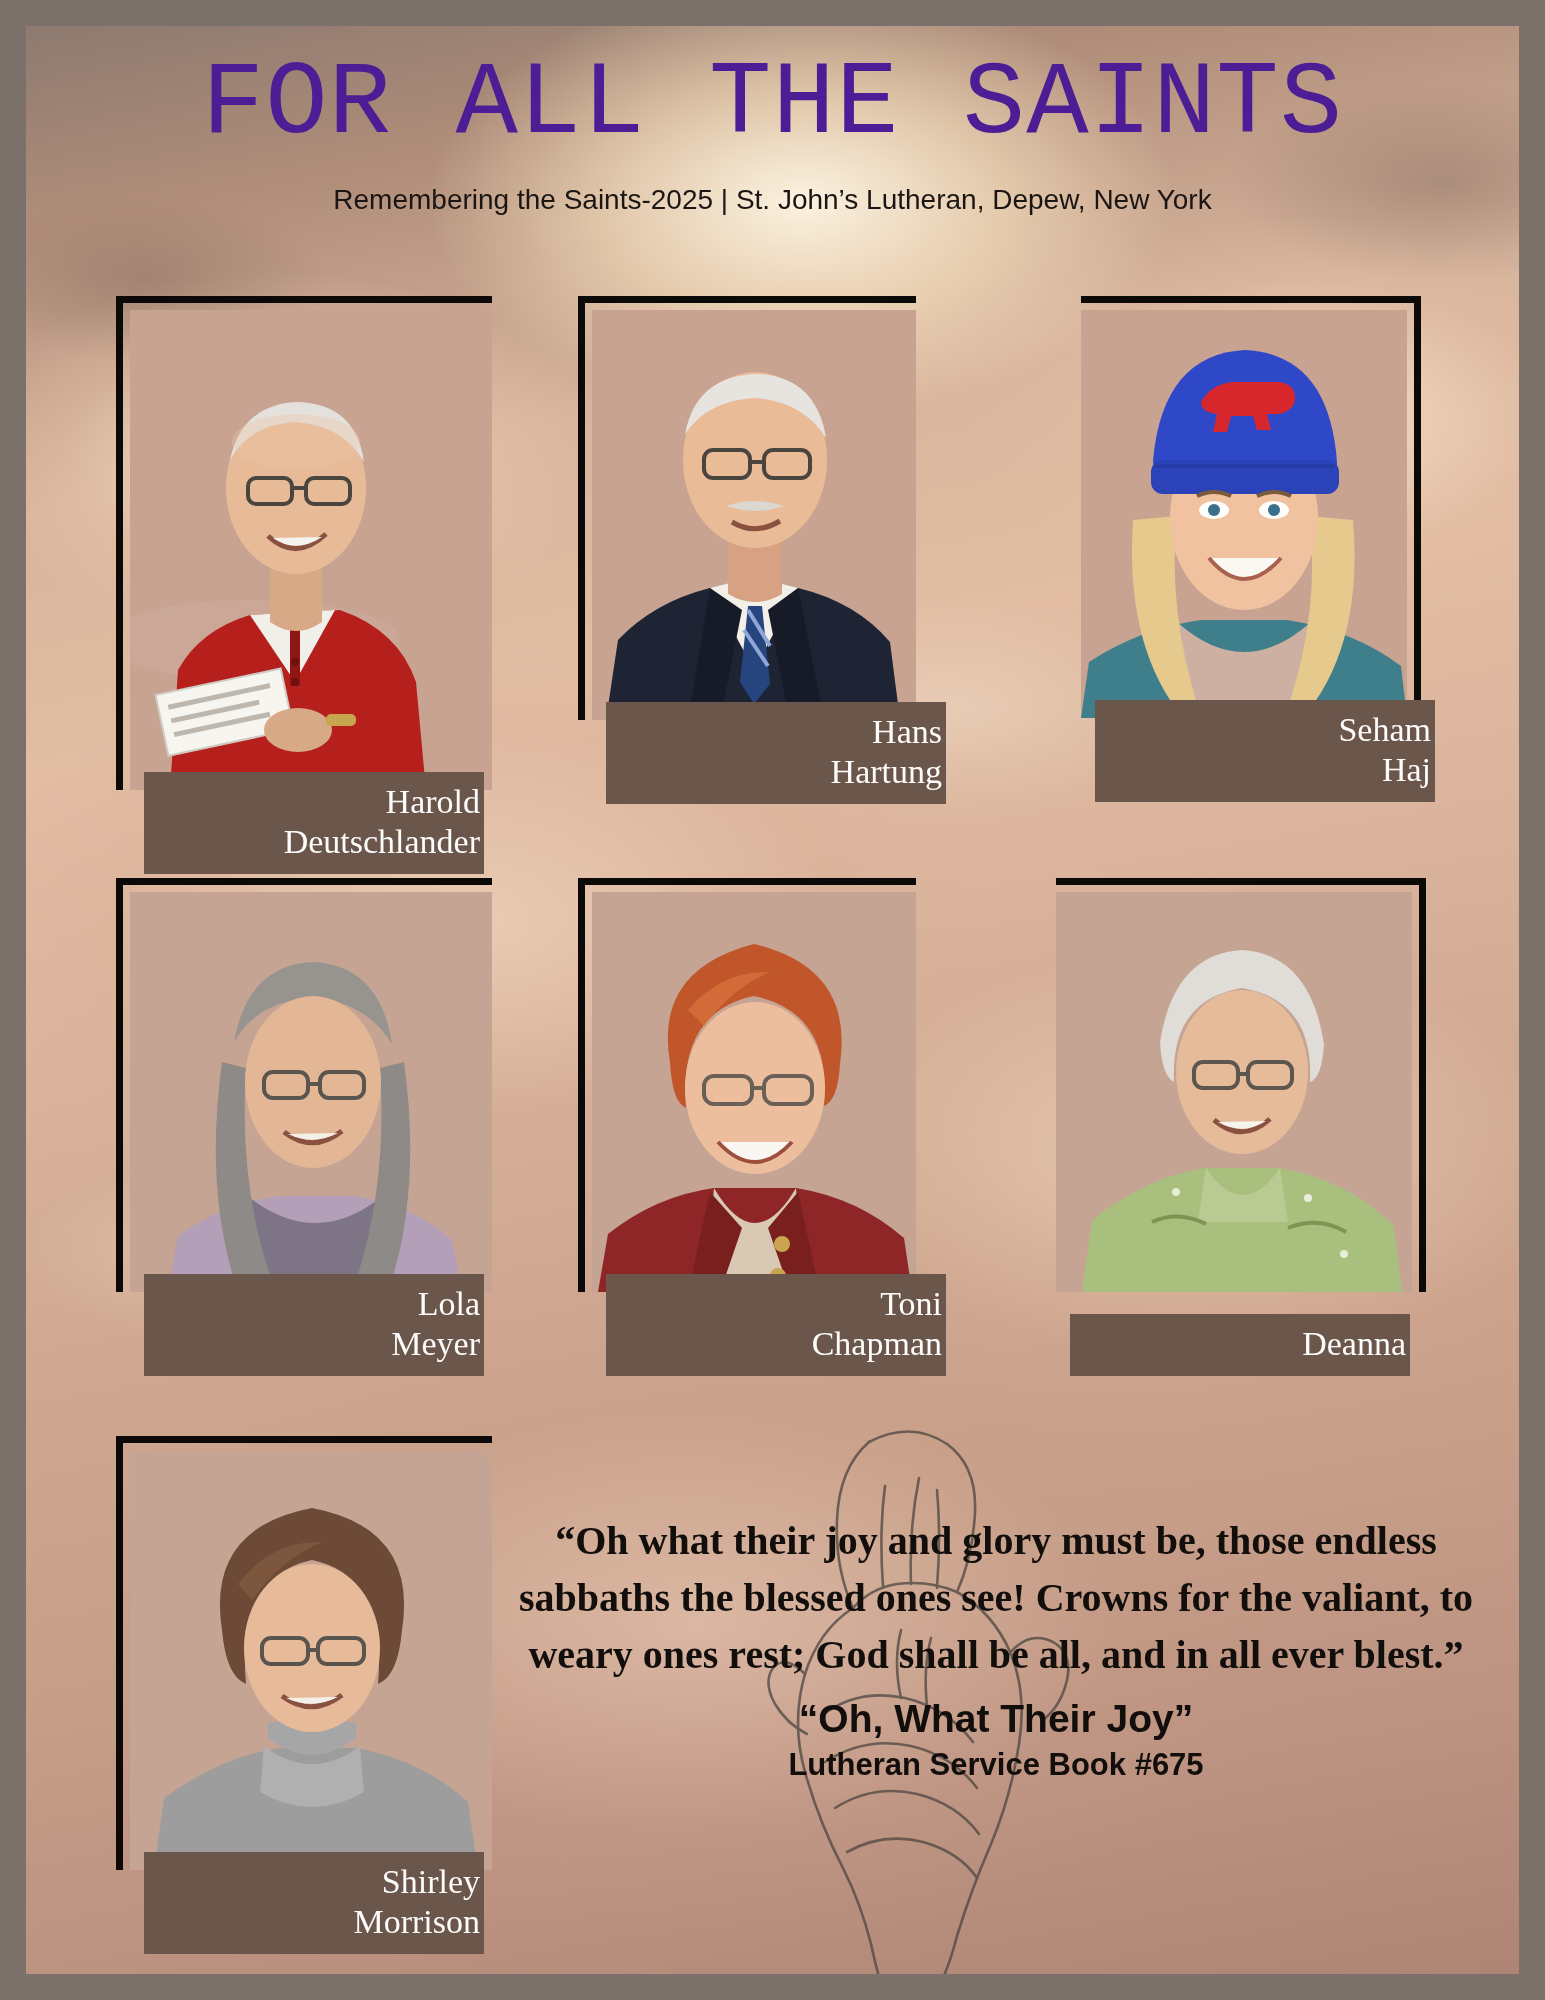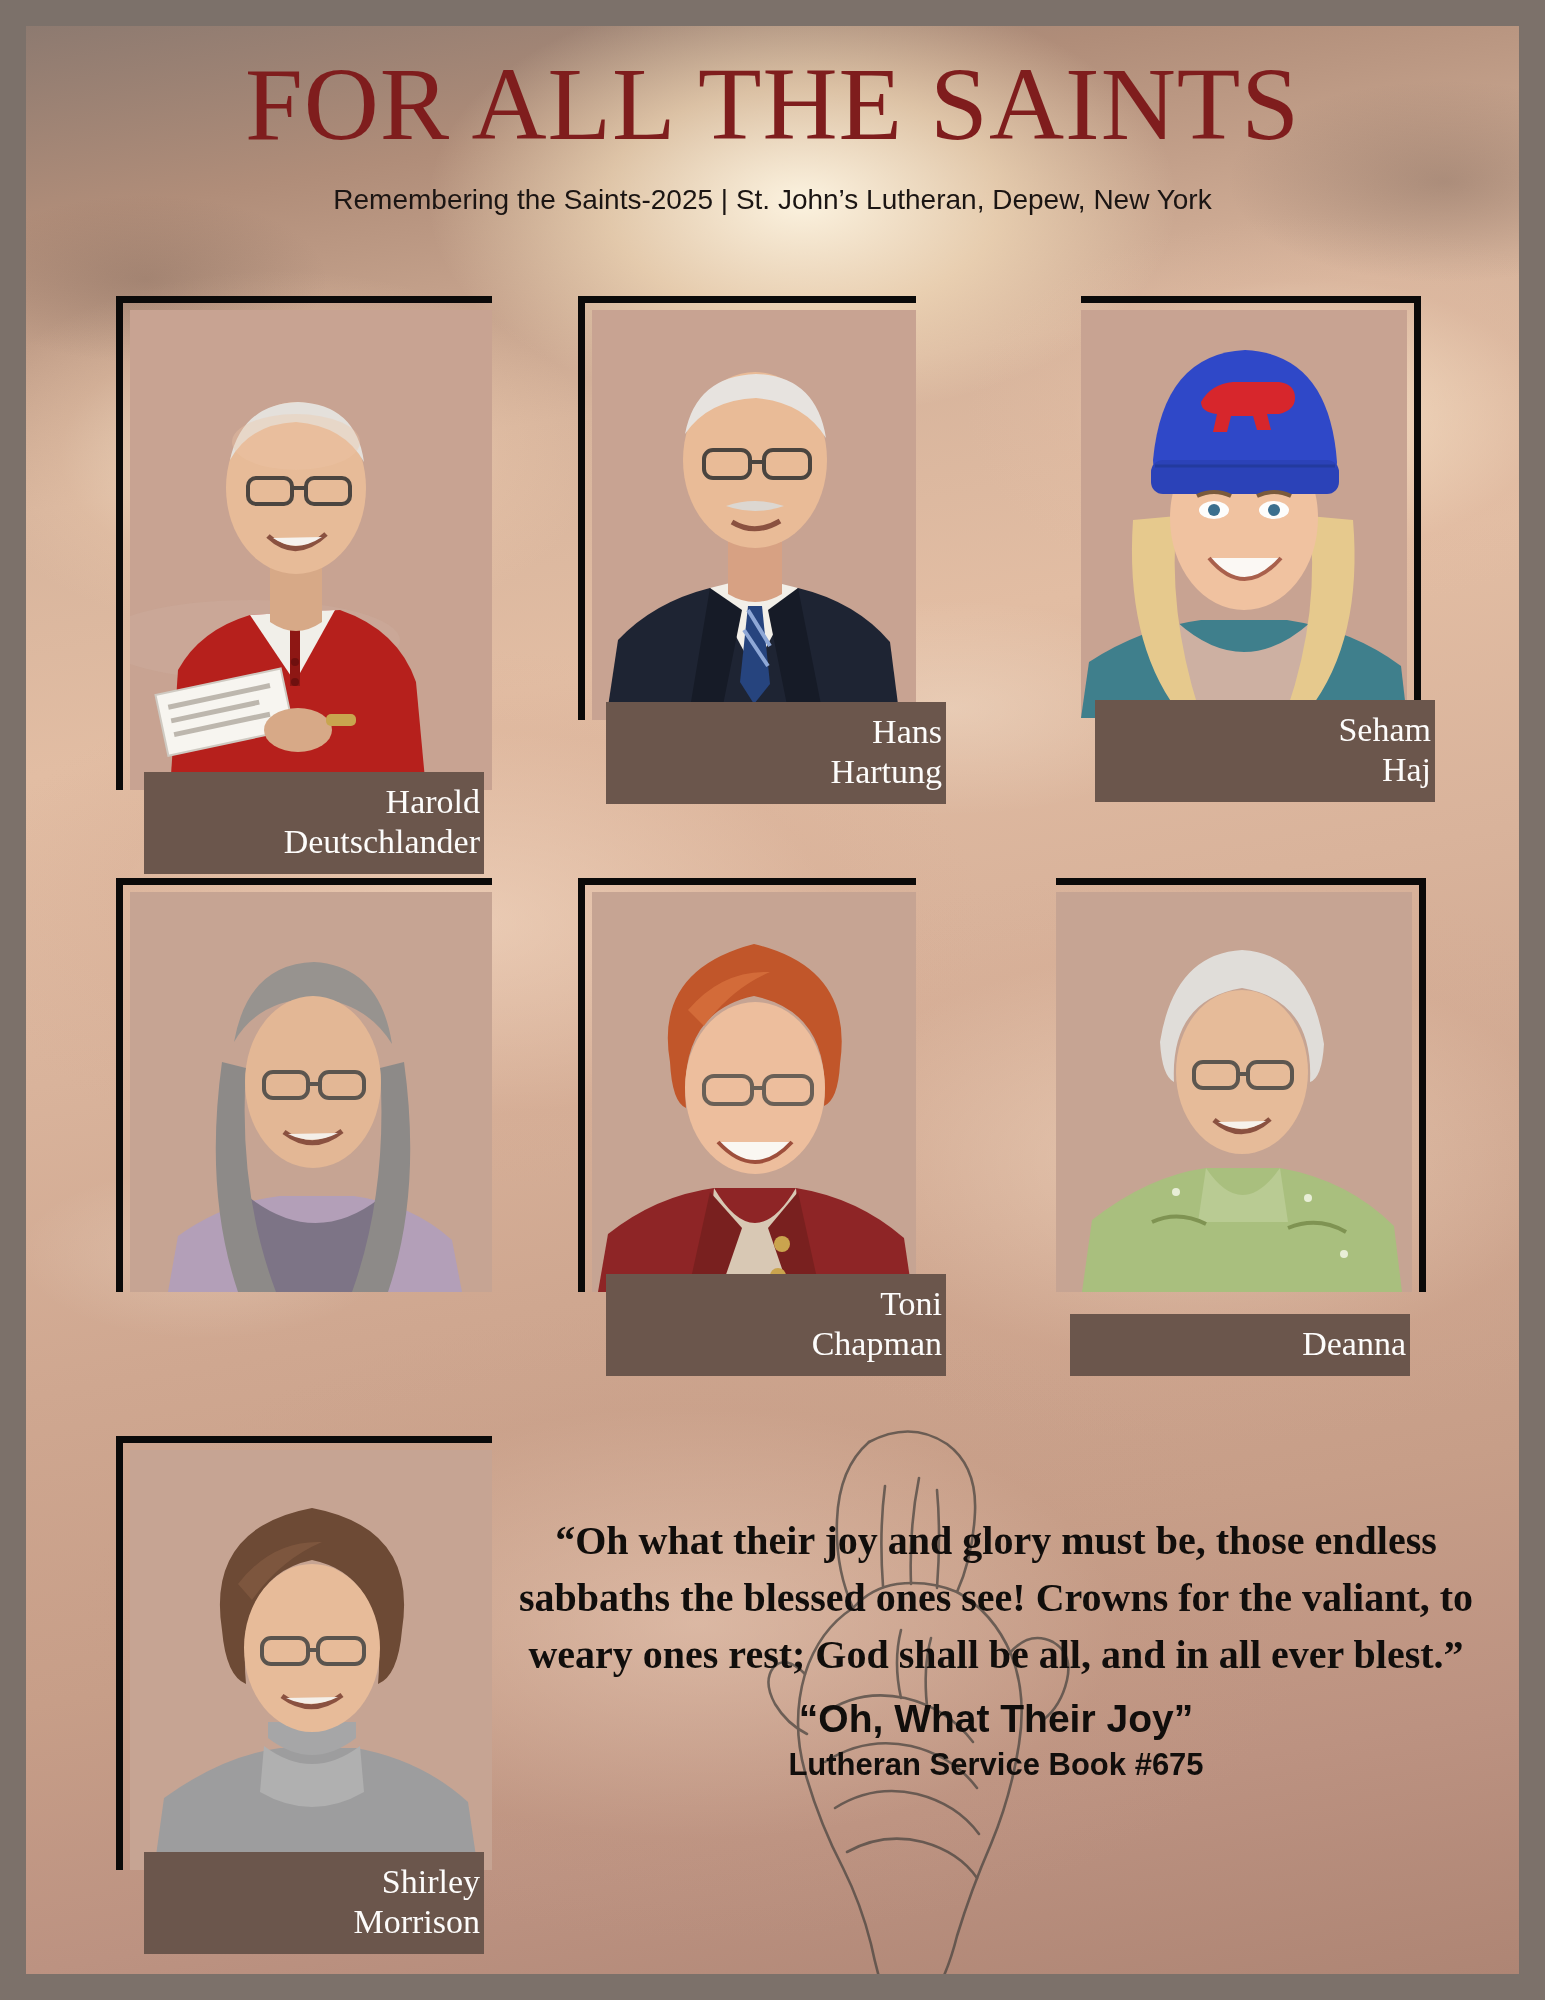--- a/index.html
+++ b/index.html
@@ -51,25 +51,25 @@
   }
 
   
   #header {
     position: absolute;
     left: 0; top: 0;
     width: 100%;
     text-align: center;
   }
   #title {
-    font-family: Liberation Serif, serif;
+    font-family: Liberation Mono, monospace;
     font-size: 104px;
     line-height: 1.0;
     letter-spacing: 1px;
-    color: #7f1d1d;
+    color: #4c1d95;
     margin: 26px 0 0 0;
     white-space: nowrap;
   }
   #subtitle {
     font-family: Liberation Sans, sans-serif;
     font-size: 28px;
     color: #1b1513;
     margin-top: 28px;
     white-space: nowrap;
   }
@@ -293,20 +293,24 @@
 
         <ellipse cx="183" cy="190" rx="68" ry="86" fill="#e3b795"></ellipse>
 
         <rect x="134" y="180" width="44" height="26" rx="9" fill="none" stroke="#5b554f" stroke-width="4"></rect>
         <rect x="190" y="180" width="44" height="26" rx="9" fill="none" stroke="#5b554f" stroke-width="4"></rect>
         <line x1="178" y1="192" x2="190" y2="192" stroke="#5b554f" stroke-width="4"></line>
 
         <path d="M154 240 Q183 262 212 239" fill="none" stroke="#8a5140" stroke-width="5"></path>
         <path d="M158 242 Q183 254 208 241 Z" fill="#f4efe9"></path>
       </svg>
+    </div>
+    <div class="nameplate">
+      <span class="n1">Lola</span>
+      <span class="n2">Meyer</span>
     </div>
   </div>
 
   <div class="card" style="left:566px; top:866px; width:324px; height:400px;">
     <div class="corner-frame"></div>
     <div class="photo">
       <svg viewBox="0 0 324 400" width="324" height="400" preserveAspectRatio="none">
         <rect x="0" y="0" width="324" height="400" fill="#c6a493"></rect>
 
         <path d="M6 400 L16 342 Q64 304 122 296 L204 296 Q266 306 312 346 L320 400 Z" fill="#8e2526"></path>

